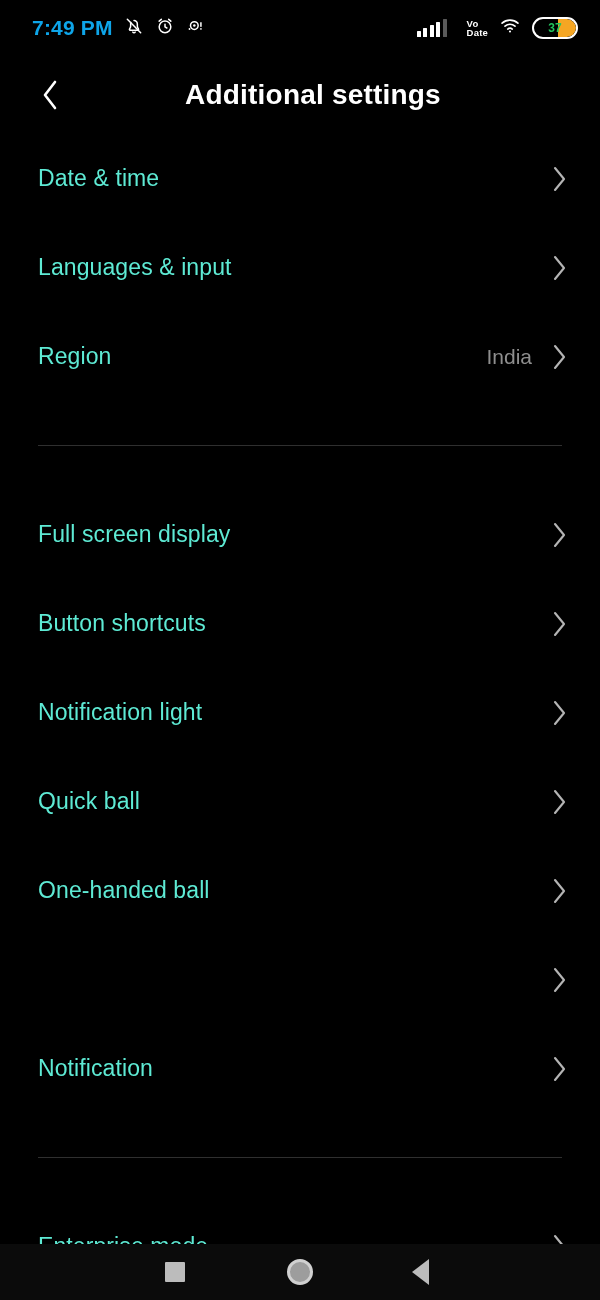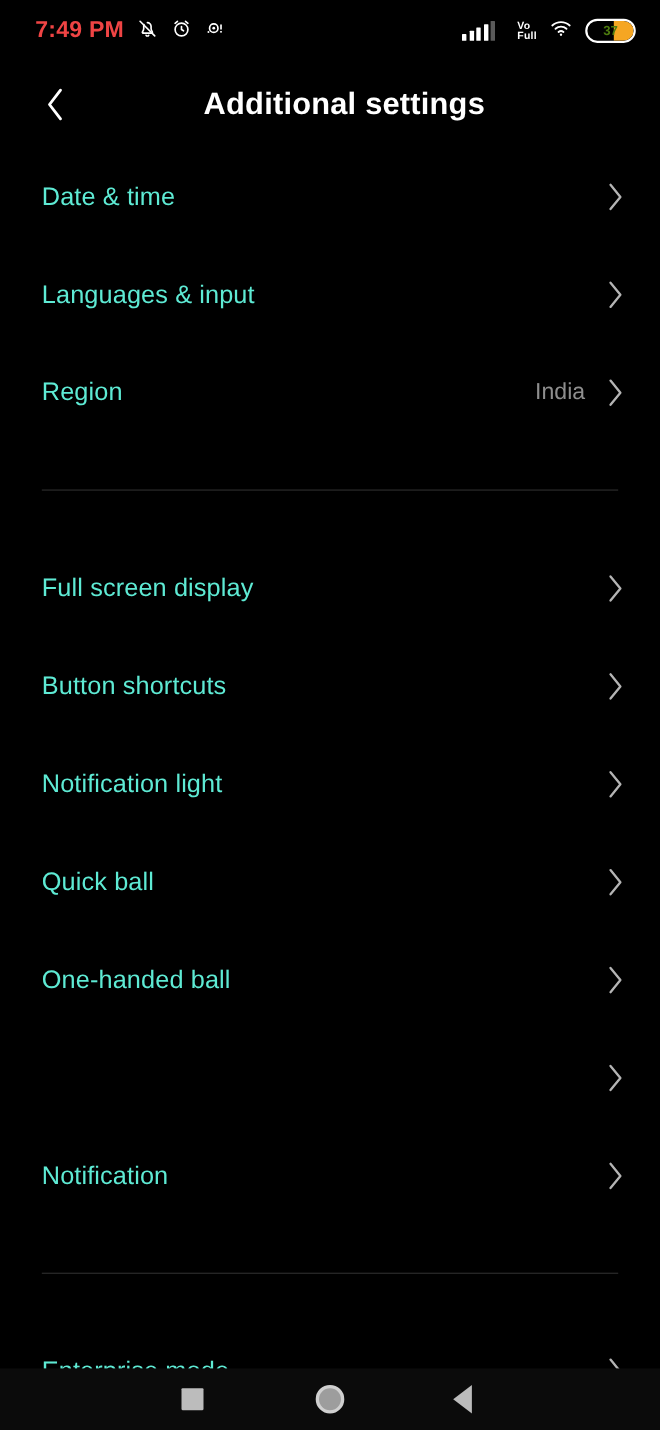--- a/index.html
+++ b/index.html
@@ -18,21 +18,21 @@
 
   
   #status-bar {
     position:absolute; top:0; left:0;
     width:600px; height:56px;
     display:flex; align-items:center;
     padding:0 22px 0 32px;
   }
   #status-left { display:flex; align-items:center; gap:11px; }
   #status-right { display:flex; align-items:center; gap:11px; margin-left:auto; }
-  #clock { font-size:21px; font-weight:bold; letter-spacing:.2px; color:#ef4444; }
+  #clock { font-size:21px; font-weight:bold; letter-spacing:.2px; color:#0ea5e9; }
 
   .sicon { display:block; }
 
   
   .bars { display:flex; align-items:flex-end; gap:2.5px; height:18px; }
   .bars i { display:block; width:4px; background:#fff; border-radius:.5px; }
   .bars i:nth-child(1){ height:6px; }
   .bars i:nth-child(2){ height:9px; }
   .bars i:nth-child(3){ height:12px; }
   .bars i:nth-child(4){ height:15px; }
@@ -52,21 +52,21 @@
     display:flex; align-items:center; justify-content:center;
     overflow:hidden;
   }
   #battery-fill {
     position:absolute; right:0; top:0; bottom:0;
     width:42%; background:#f5a623;
     border-radius:0 9px 9px 0;
   }
   #battery-level {
     position:relative; z-index:2;
-    font-size:12px; font-weight:bold; color:#4d7c0f;
+    font-size:12px; font-weight:bold; color:#22c55e;
   }
 
   
   #header {
     position:absolute; top:56px; left:0;
     width:600px; height:78px;
   }
   #back-button {
     position:absolute; left:28px; top:50%;
     transform:translateY(-50%);
@@ -189,21 +189,21 @@
       <span class="bars">
         <i></i>
           <i></i>
           <i></i>
           <i></i>
           <i></i>
       </span>
 
       <span id="vowifi">
         <span>Vo</span>
-        <span>Full</span>
+        <span>Date</span>
       </span>
 
       <span class="sicon">
         <svg width="22" height="20" viewBox="0 0 24 24" fill="none" stroke="#fff" stroke-width="2" stroke-linecap="round">
           <path d="M2.5 8.6a14 14 0 0 1 19 0"></path>
           <path d="M6 12.2a9 9 0 0 1 12 0"></path>
           <path d="M9.3 15.7a4.3 4.3 0 0 1 5.4 0"></path>
           <circle cx="12" cy="18.6" r="1.3" fill="#fff" stroke="none"></circle>
         </svg>
       </span>

